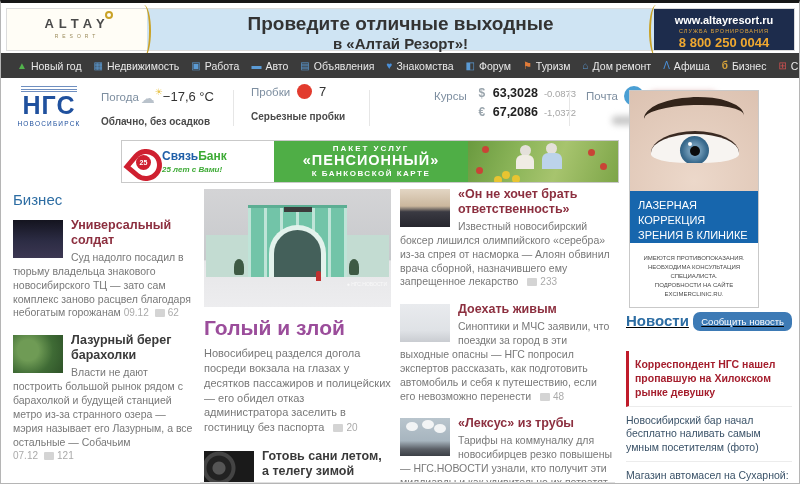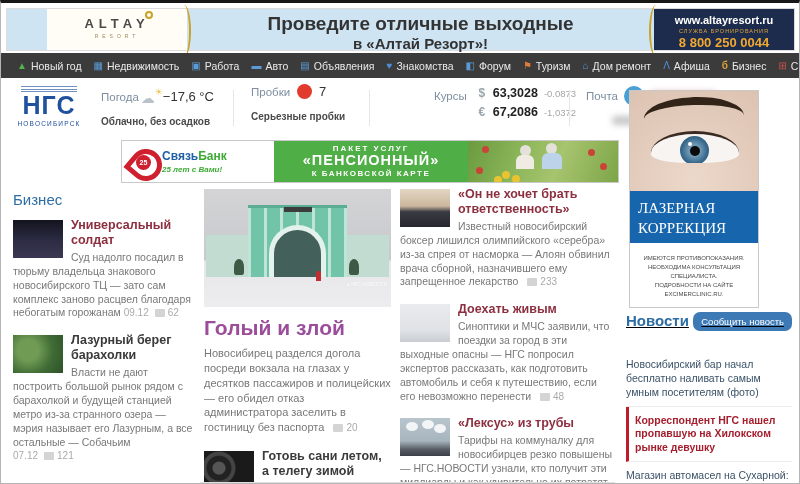--- a/index.html
+++ b/index.html
@@ -2,21 +2,21 @@
 <html><head>
 <meta charset="utf-8">
 <style>
   * { margin:0; padding:0; box-sizing:border-box; }
   body { background:#e9e9e9; font-family:"Liberation Sans", sans-serif; }
   .page { position:relative; width:800px; height:484px; background:#fff; overflow:hidden;
           border:1px solid #b5b5b5; border-top:3px solid #171717; margin:0 auto; }
 
   
   .top-ad { position:absolute; left:5px; top:5px; width:789px; height:43px; display:flex;
-            background:#cfe4f3; border:1px solid #dcdcdc;padding-left:40px; }
+            background:#cfe4f3; border:1px solid #dcdcdc; }
   .ta-logo { width:140px; background:#fffdf6; position:relative; text-align:center; padding-top:7px; }
   .ta-logo .l1 { font-size:13px; font-weight:700; letter-spacing:5px; color:#4a4a4a; }
   .ta-logo .l2 { font-size:5px; letter-spacing:4px; color:#9a8a5a; margin-top:2px; }
   .ta-logo .loop { position:absolute; right:34px; top:2px; width:8px; height:8px; border:2px solid #c9a227; border-radius:50%; }
   .ta-logo .arc { position:absolute; right:-4px; top:-4px; width:14px; height:52px; border-right:2px solid #c9a227; border-radius:0 50% 50% 0; }
   .ta-center { flex:1; text-align:center; color:#333; padding-top:4px; }
   .ta-center .c1 { font-size:19px; font-weight:700; }
   .ta-center .c2 { font-size:15px; font-weight:700; }
   .ta-right { width:140px; background:#1d2c4c; text-align:center; padding-top:5px; position:relative; }
   .ta-right .site { color:#ffffff; font-size:11px; font-weight:700; }
@@ -97,21 +97,21 @@
   .eye-photo { position:relative; height:100px; background:radial-gradient(circle at 50% 90%, #ecd8ca, #dcc2b1); overflow:hidden; }
   .brow { position:absolute; left:14px; top:6px; width:100px; height:40px; border-radius:50%;
           border-top:8px solid #33241a; transform:rotate(-2deg); }
   .eyeball { position:absolute; left:21px; top:40px; width:88px; height:32px; background:#f7f4f1;
              border-radius:55% 55% 45% 45% / 75% 75% 30% 30%; border-top:3px solid #3a2a22; overflow:hidden; }
   .iris { position:absolute; left:29px; top:2px; width:29px; height:29px; border-radius:50%;
           background:radial-gradient(circle,#6d97b4 0 30%,#3a6b8e 60%,#1d4a68 100%); }
   .pupil { position:absolute; left:10px; top:10px; width:10px; height:10px; border-radius:50%; background:#0b0b0b; }
   .glint { position:absolute; left:8px; top:6px; width:4px; height:4px; border-radius:50%; background:#fff; }
   .ex-band { height:52px; background:#1766ad; color:#fff; padding:7px 8px 0; }
-  .ex-band .e1, .ex-band .e2, .ex-band .e3 { font-size:15px; line-height:1.35;font-family:Liberation Serif, serif; }
+  .ex-band .e1, .ex-band .e2, .ex-band .e3 { font-size:11px; line-height:1.35; }
   .ex-band .bold { font-weight:700; }
   .ex-disc { position:absolute; bottom:8px; left:4px; right:4px; text-align:center; font-size:6px; color:#4a4a4a; line-height:1.5; }
 
   
   .col { position:absolute; }
   .col-left { left:12px; top:188px; width:180px; }
   .col-center { left:203px; top:186px; width:187px; }
   .col-mid { left:399px; top:184px; width:213px; }
   .col-right { left:625px; top:309px; width:166px; }
   .sec-h { font-size:15px; font-weight:400; margin-bottom:10px; }
@@ -415,20 +415,20 @@
       
     </div>
 
   </div>
 
   <div class="col col-right">
     <div class="nw-head">
       <div class="nw-title">Новости</div>
       <button class="submit-btn">Сообщить новость</button>
     </div>
+    <div class="nw-item nw-hot">Корреспондент НГС нашел пропавшую на Хилокском рынке девушку</div>
     <div class="nw-item">Новосибирский бар начал бесплатно наливать самым умным посетителям (фото)</div>
-    <div class="nw-item nw-hot">Корреспондент НГС нашел пропавшую на Хилокском рынке девушку</div>
     <div class="nw-item">Магазин автомасел на Сухарной: дешевле не бывает</div>
 
   </div>
 
   <div class="bottom-divider"></div>
 </div>
 
 </body></html>

